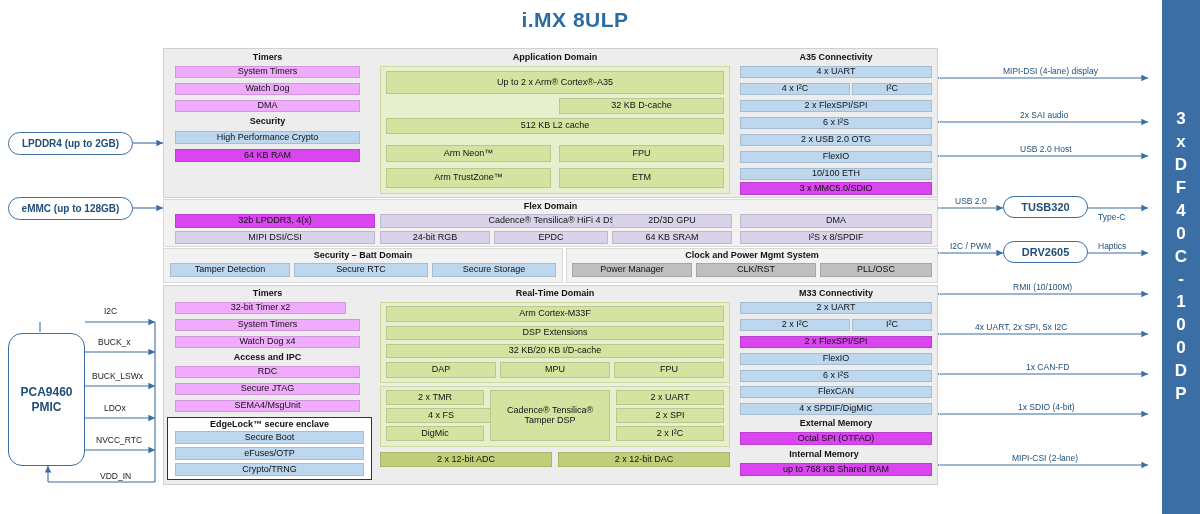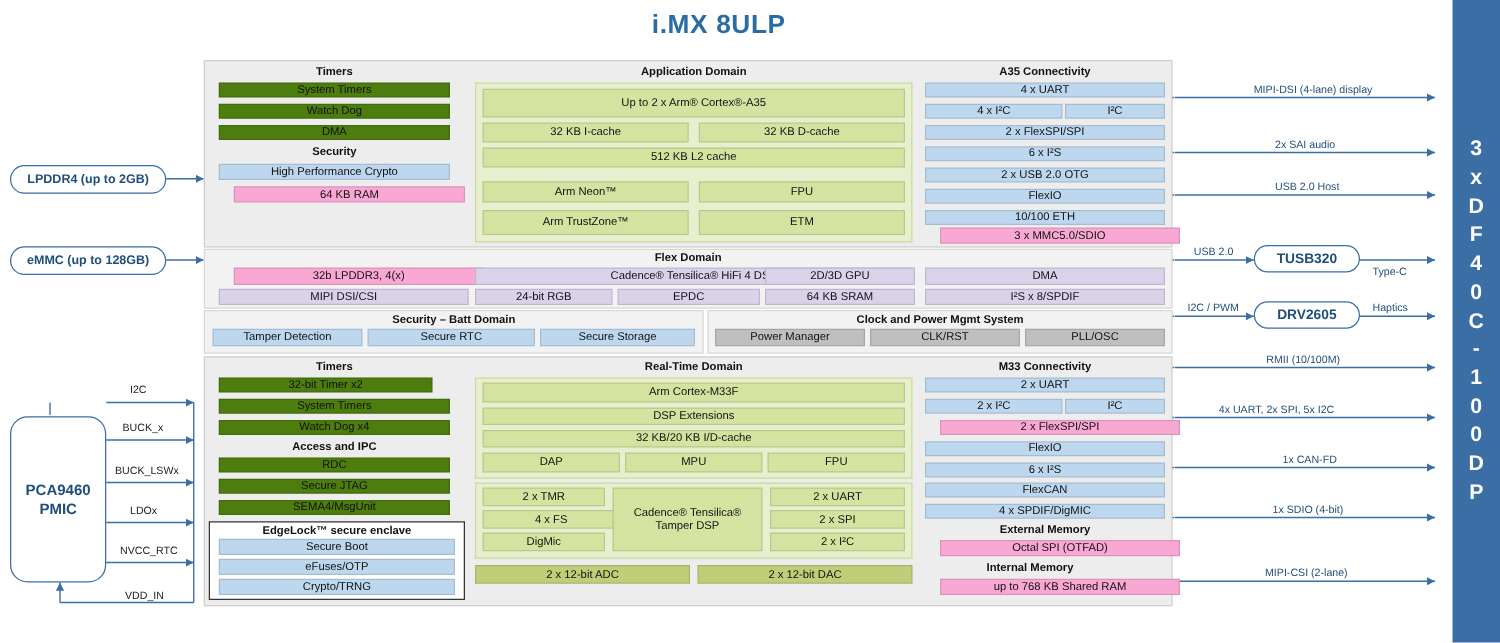--- a/index.html
+++ b/index.html
@@ -26,24 +26,24 @@
   }
   .rightbar span{display:block;}
 
   
   .blk{
     position:absolute;box-sizing:border-box;
     display:flex;align-items:center;justify-content:center;
     text-align:center;line-height:1.05;
     border:1px solid rgba(0,0,0,.12);
   }
-  .grey{background:#4d7c0f;color:#111;}
+  .grey{background:#f0abfc;color:#111;}
   .lgrey{background:#bfbfbf;}
   .blue{background:#bdd7ee;}
-  .orange{background:#f9a8d4;margin-left:12px;}
+  .orange{background:#d946ef;}
   .purple{background:#d9d2e9;}
   .green{background:#d5e3a0;}
   .olive{background:#bfcf79;}
   .hdr{font-weight:700;background:transparent;border:none;}
   .panel{position:absolute;box-sizing:border-box;background:#ededed;border:1px solid #d0d0d0;}
   .panel2{position:absolute;box-sizing:border-box;background:#f2f2f2;border:1px solid #d9d9d9;}
   .greenpanel{position:absolute;box-sizing:border-box;background:#e8efcf;border:1px solid #cdd9a0;}
 
   .extbox{
     position:absolute;box-sizing:border-box;background:#ffffff;border:1.4px solid #3b6ea5;
@@ -132,21 +132,20 @@
   <div class="blk grey" style="left:175px;top:83px;width:185px;height:12px;">Watch Dog</div>
   <div class="blk grey" style="left:175px;top:100px;width:185px;height:12px;">DMA</div>
 
   <div class="blk hdr" style="left:175px;top:116px;width:185px;height:12px;">Security</div>
   <div class="blk blue" style="left:175px;top:131px;width:185px;height:13px;">High Performance Crypto</div>
   <div class="blk orange" style="left:175px;top:149px;width:185px;height:13px;">64 KB RAM</div>
 
   <div class="blk hdr" style="left:380px;top:52px;width:350px;height:12px;">Application Domain</div>
   <div class="greenpanel" style="left:380px;top:66px;width:350px;height:128px;"></div>
   <div class="blk green" style="left:386px;top:71px;width:338px;height:23px;">Up to 2 x Arm® Cortex®-A35</div>
-  <div class="blk green" style="left:386px;top:98px;width:165px;height:16px;">32 KB I-cache</div>
   <div class="blk green" style="left:559px;top:98px;width:165px;height:16px;">32 KB D-cache</div>
   <div class="blk green" style="left:386px;top:118px;width:338px;height:16px;">512 KB L2 cache</div>
   <div class="blk green" style="left:386px;top:145px;width:165px;height:17px;">Arm Neon™</div>
   <div class="blk green" style="left:559px;top:145px;width:165px;height:17px;">FPU</div>
   <div class="blk green" style="left:386px;top:168px;width:165px;height:20px;">Arm TrustZone™</div>
   <div class="blk green" style="left:559px;top:168px;width:165px;height:20px;">ETM</div>
 
   <div class="blk hdr" style="left:740px;top:52px;width:192px;height:12px;">A35 Connectivity</div>
   <div class="blk blue" style="left:740px;top:66px;width:192px;height:12px;">4 x UART</div>
   <div class="blk blue" style="left:740px;top:83px;width:110px;height:12px;">4 x I²C</div>

